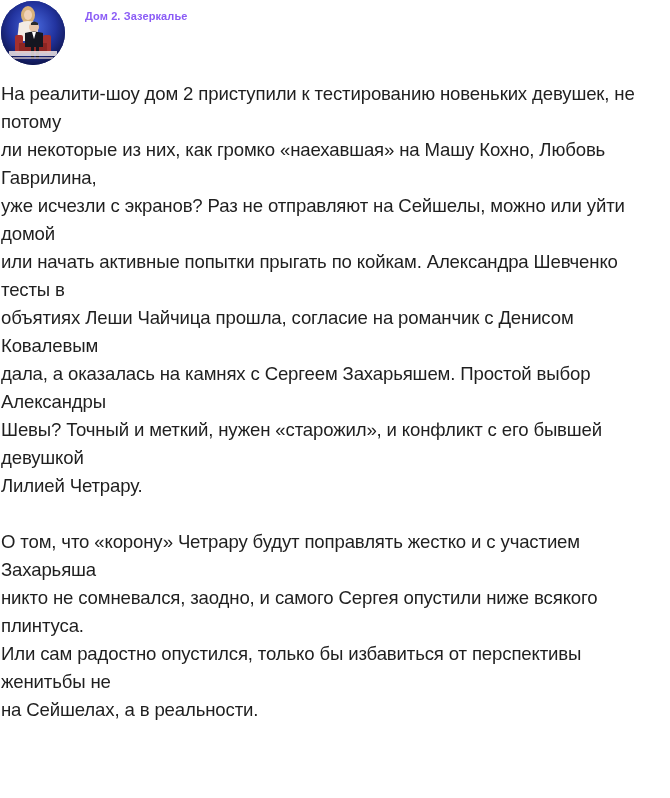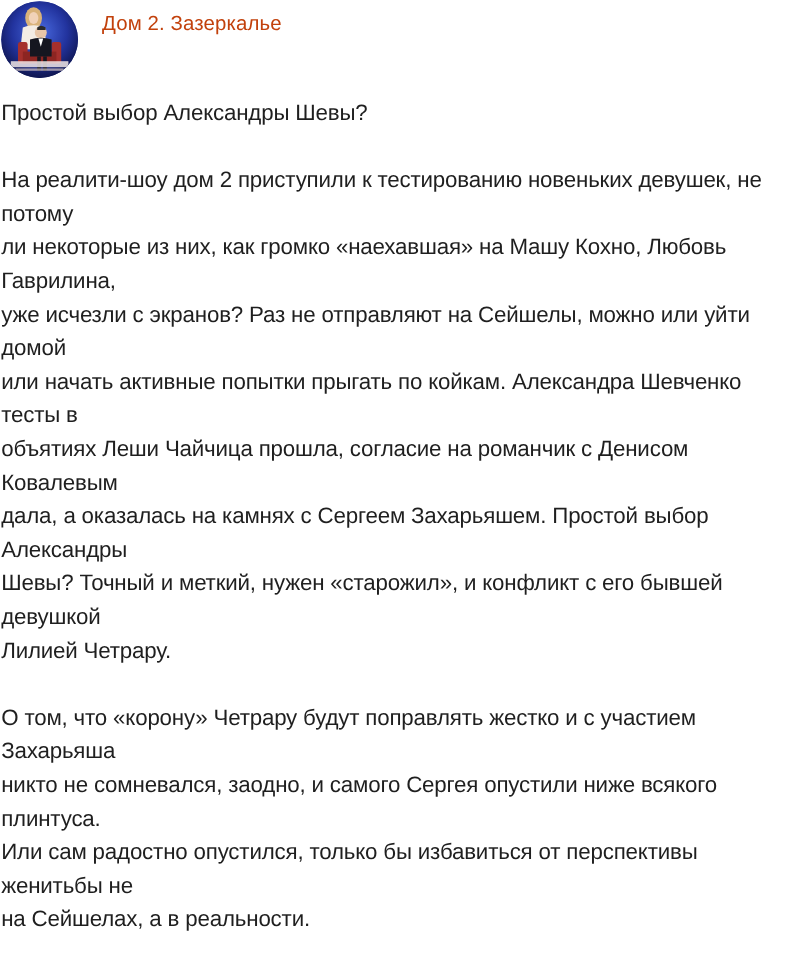--- a/index.html
+++ b/index.html
@@ -13,21 +13,21 @@
       position: absolute; left: 0; top: 0; width: 670px; height: 70px;
     }
     .avatar {
       position: absolute; left: 1px; top: 1px; width: 64px; height: 64px;
       border-radius: 50%; overflow: hidden;
       background: radial-gradient(circle at 50% 40%, #3b58d6 0%, #1f2f9a 55%, #121a5c 100%);
     }
     .avatar svg { width: 64px; height: 64px; display: block; }
     .title {
       position: absolute; left: 85px; top: 10px;
-      font-size: 17px; font-weight: normal; color: #c2410c;
+      font-size: 11px; font-weight: bold; color: #8b5cf6;
       letter-spacing: 0.1px;
     }
     .post {
       position: absolute; left: 1px; top: 80px; width: 666px;
       font-size: 18.6px; line-height: 28px; letter-spacing: -0.15px;
     }
     .post p { margin: 0 0 28px 0; white-space: pre-line; }
   </style>
 </head>
 <body>
@@ -60,21 +60,20 @@
       <rect x="35" y="46" width="3" height="12" fill="#151620"></rect>
 
       <rect x="8" y="50" width="48" height="5" fill="#f0e6e6" opacity="0.85"></rect>
       <rect x="12" y="56" width="40" height="2" fill="#d7c8c8" opacity="0.7"></rect>
     </svg>
   </div>
   <div class="title">Дом 2. Зазеркалье</div>
 </div>
 
 <div class="post">
-  <p>Простой выбор Александры Шевы?</p>
   <p>На реалити-шоу дом 2 приступили к тестированию новеньких девушек, не потому
 ли некоторые из них, как громко «наехавшая» на Машу Кохно, Любовь Гаврилина,
 уже исчезли с экранов? Раз не отправляют на Сейшелы, можно или уйти домой
 или начать активные попытки прыгать по койкам. Александра Шевченко тесты в
 объятиях Леши Чайчица прошла, согласие на романчик с Денисом Ковалевым
 дала, а оказалась на камнях с Сергеем Захарьяшем.  Простой выбор Александры
 Шевы? Точный и меткий, нужен «старожил», и конфликт с его бывшей девушкой
 Лилией Четрару.</p>
   <p>О том, что «корону» Четрару будут поправлять жестко и с участием Захарьяша
 никто  не сомневался, заодно, и самого Сергея опустили ниже всякого плинтуса.

